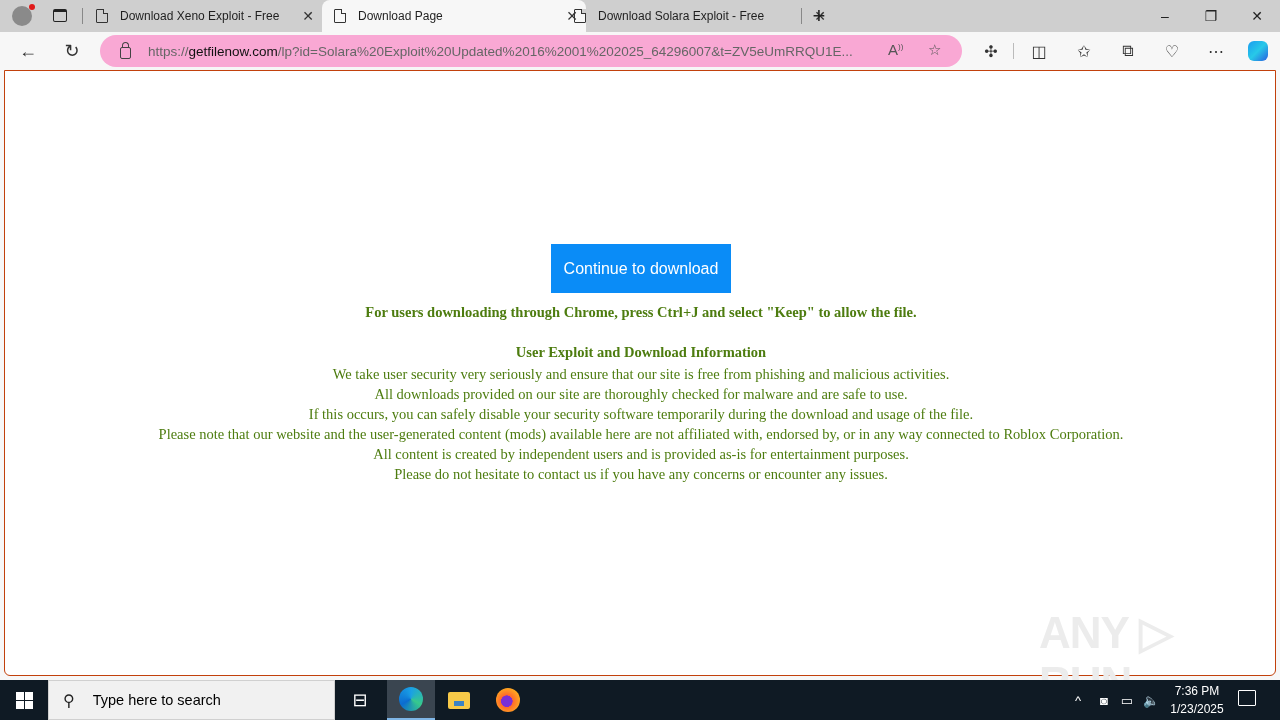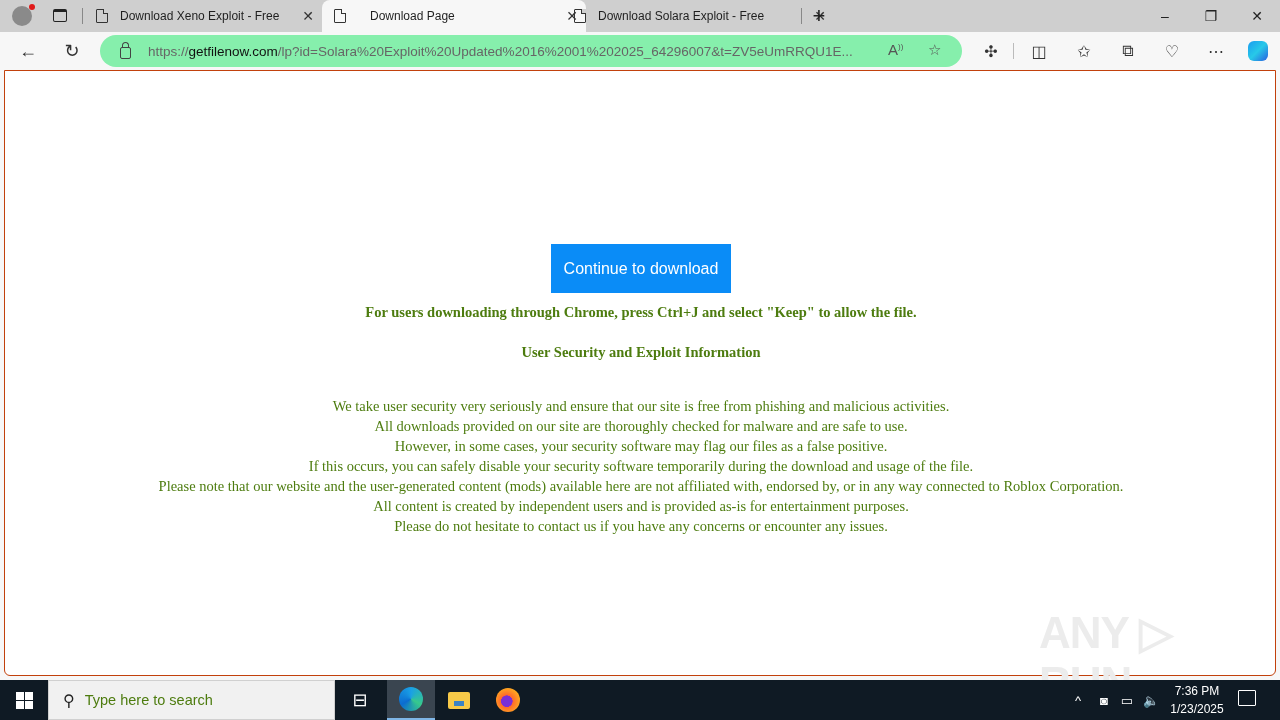--- a/index.html
+++ b/index.html
@@ -8,41 +8,41 @@
   .tab { position: absolute; top: 0; height: 32px; display: flex; align-items: center; font-size: 12px; color: #1f1f1f; }
   .tab .fav { width: 12px; height: 14px; border: 1.3px solid #333; border-radius: 1px; margin-left: 12px; margin-right: 12px; position: relative; }
   .tab .fav::after { content: ""; position: absolute; right: -1px; top: -1px; width: 4px; height: 4px; background: #cfcfcf; border-left: 1.3px solid #333; border-bottom: 1.3px solid #333; }
   .tab.active .fav::after { background: #f7f7f7; }
   .tab .close { position: absolute; right: 8px; font-size: 14px; color: #333; }
   .tab.active { background: #f7f7f7; border-radius: 8px 8px 0 0; }
   .tab-sep { position: absolute; top: 8px; width: 1px; height: 16px; background: #888; }
   .winctl { position: absolute; top: 0; height: 32px; width: 46px; display: flex; align-items: center; justify-content: center; font-size: 14px; color: #222; }
   .addrbar { position: absolute; left: 0; top: 32px; width: 1280px; height: 38px; background: #f7f7f7; }
   .navbtn { position: absolute; top: 6px; width: 28px; height: 26px; display: flex; align-items: center; justify-content: center; font-size: 18px; color: #333; }
-  .urlbox { position: absolute; left: 100px; top: 3px; width: 862px; height: 32px; background: #86efac; border-radius: 16px; display: flex; align-items: center; }
+  .urlbox { position: absolute; left: 100px; top: 3px; width: 862px; height: 32px; background: #f9a8d4; border-radius: 16px; display: flex; align-items: center; }
   .url-lock { margin-left: 20px; width: 11px; height: 12px; border: 1.3px solid #444; border-radius: 2px; position: relative; margin-top: 4px; }
   .url-lock::before { content: ""; position: absolute; left: 1px; top: -6px; width: 5px; height: 5px; border: 1.3px solid #444; border-bottom: none; border-radius: 4px 4px 0 0; }
   .url-text { margin-left: 17px; font-size: 13.5px; color: #666; white-space: nowrap; overflow: hidden; width: 726px; }
   .url-text .host { color: #111; }
   .url-icon { position: absolute; top: 6px; font-size: 15px; color: #555; }
   .tbicon { position: absolute; top: 8px; width: 24px; height: 22px; display: flex; align-items: center; justify-content: center; font-size: 16px; color: #333; }
   .content { position: absolute; left: 4px; top: 70px; width: 1272px; height: 606px; background: #fff; border: 1px solid #c2410c; border-radius: 0 0 6px 6px; }
   .dl-btn { position: absolute; left: 546px; top: 173px; width: 180px; height: 49px; background: #0a8cf7; color: #fff; border: none; font-family: "Liberation Sans", sans-serif; font-size: 16px; display: flex; align-items: center; justify-content: center; cursor: pointer; }
   .text-block { position: absolute; left: 0; width: 1272px; text-align: center; font-family: "Liberation Serif", serif; color: #4d7c0f; font-size: 14.5px; }
   .notice { top: 233px; font-weight: bold; }
   .sec-title { top: 273px; font-weight: bold; }
-  .sec-body { top: 293px; line-height: 20px; margin-top: 32px; }
+  .sec-body { top: 293px; line-height: 20px; }
   .watermark { position: absolute; left: 1034px; top: 536px; font-family: "Liberation Sans", sans-serif; font-size: 44px; color: #ececec; letter-spacing: -1px; font-weight: bold; }
   .taskbar { position: absolute; left: 0; top: 680px; width: 1280px; height: 40px; background: #0f1a24; }
   .start { position: absolute; left: 0; top: 0; width: 48px; height: 40px; display: flex; align-items: center; justify-content: center; }
   .winlogo { display: grid; grid-template-columns: 8px 8px; grid-gap: 1px; }
   .winlogo span { width: 8px; height: 8px; background: #fff; display: block; }
   .search { position: absolute; left: 48px; top: 0; width: 287px; height: 40px; background: #f1f1f1; display: flex; align-items: center; border: 1px solid #d0d0d0; }
   .search-icon { margin-left: 14px; font-size: 16px; color: #222; }
-  .search-text { margin-left: 10px; font-size: 14.5px; color: #4d7c0f; }
+  .search-text { margin-left: 18px; font-size: 14.5px; color: #000000; }
   .tb-app { position: absolute; top: 0; width: 48px; height: 40px; display: flex; align-items: center; justify-content: center; }
   .tb-app.active { background: #3a4550; border-bottom: 2px solid #7fb6e6; }
   .edge-ico { width: 24px; height: 24px; border-radius: 50%; background: conic-gradient(#1aa0e6, #37c98c, #0b6cd0, #1aa0e6); }
   .folder-ico { width: 22px; height: 17px; background: #f7c948; border-radius: 2px; position: relative; }
   .folder-ico::after { content: ""; position: absolute; left: 6px; bottom: 3px; width: 10px; height: 5px; background: #3b82c4; }
   .ff-ico { width: 24px; height: 24px; border-radius: 50%; background: radial-gradient(circle at 45% 55%, #7b2fd6 30%, #ff6a2a 32%, #ffb51e 80%); }
   .tray { position: absolute; top: 0; height: 40px; display: flex; align-items: center; justify-content: center; color: #fff; font-size: 13px; }
   .clock { position: absolute; left: 1160px; top: 2px; width: 74px; text-align: center; color: #fff; font-size: 12px; line-height: 18px; }
   .notif { position: absolute; left: 1238px; top: 10px; width: 18px; height: 16px; border: 1.3px solid #fff; border-radius: 1px; }
 </style>
@@ -54,21 +54,21 @@
     <span style="position:absolute;right:-3px;top:-2px;width:6px;height:6px;border-radius:50%;background:#e01a1a;display:block;"></span>
   </div>
   <div style="position:absolute;left:53px;top:9px;width:14px;height:13px;border:1.5px solid #222;border-radius:2px;border-top-width:3px;"></div>
   <div class="tab-sep" style="left:82px;"></div>
 
   <div class="tab" style="left:84px;width:238px;">
     <span class="fav"></span>
     <span>Download Xeno Exploit - Free</span>
     <span class="close">✕</span>
   </div>
-  <div class="tab active" style="left:322px;width:264px;gap:12px;">
+  <div class="tab active" style="left:322px;width:264px;">
     <span class="fav"></span>
     <span>Download Page</span>
     <span class="close">✕</span>
   </div>
   <div class="tab" style="left:562px;width:272px;">
     <span class="fav"></span>
     <span>Download Solara Exploit - Free</span>
     <span class="close">✕</span>
   </div>
   <div class="tab-sep" style="left:801px;"></div>
@@ -103,25 +103,24 @@
   <div class="tbicon" style="left:1204px;">⋯</div>
   <div class="tbicon" style="left:1246px;">
       <span style="display:block;width:20px;height:20px;border-radius:6px;background:linear-gradient(135deg,#1b9cf0,#27c9e8 50%,#2a5fe0);"></span>
     </div>
 </div>
 
 <div class="content">
   <button class="dl-btn">Continue to download</button>
 
   <div class="text-block notice">For users downloading through Chrome, press Ctrl+J and select "Keep" to allow the file.</div>
-  <div class="text-block sec-title">User Security and Exploit Information</div>
+  <div class="text-block sec-title">User Exploit and Download Information</div>
   <div class="text-block sec-body">
     <div>We take user security very seriously and ensure that our site is free from phishing and malicious activities.</div>
     <div>All downloads provided on our site are thoroughly checked for malware and are safe to use.</div>
-    <div>However, in some cases, your security software may flag our files as a false positive.</div>
     <div>If this occurs, you can safely disable your security software temporarily during the download and usage of the file.</div>
     <div>Please note that our website and the user-generated content (mods) available here are not affiliated with, endorsed by, or in any way connected to Roblox Corporation.</div>
     <div>All content is created by independent users and is provided as-is for entertainment purposes.</div>
     <div>Please do not hesitate to contact us if you have any concerns or encounter any issues.</div>
   </div>
 
   <div class="watermark">ANY ▷ RUN</div>
 </div>
 
 <div class="taskbar">

